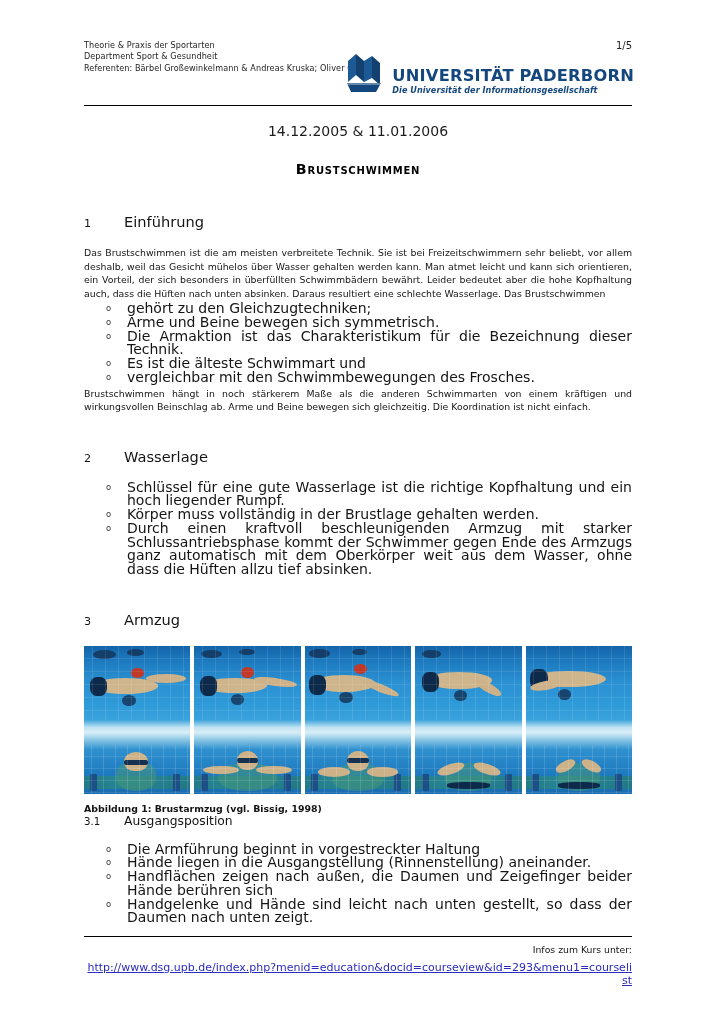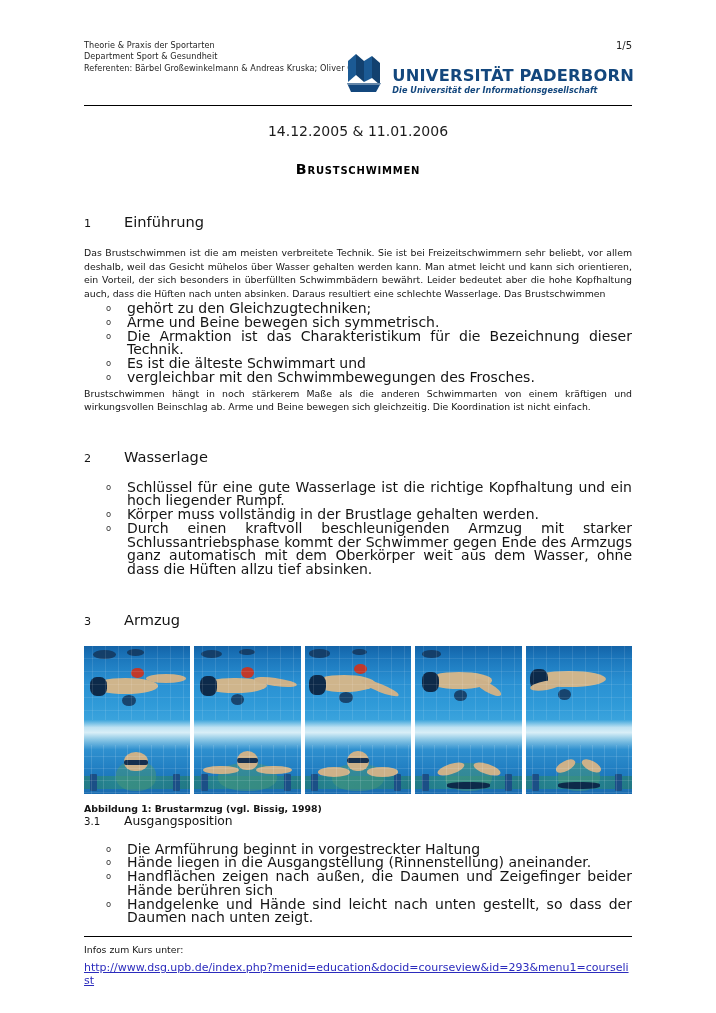--- a/index.html
+++ b/index.html
@@ -274,21 +274,21 @@
     font-weight: bold;
     color: #141414;
   }
 
   
   .footer {
     position: absolute;
     left: 84px;
     top: 936px;
     width: 548px;
-    text-align: left;
+    text-align: right;
   }
   .footer-rule {
     border: 0;
     border-top: 1.2px solid #000000;
     margin: 0 0 7px 0;
   }
   .footer-line {
     font-size: 9.3px;
     color: #141414;
   }

